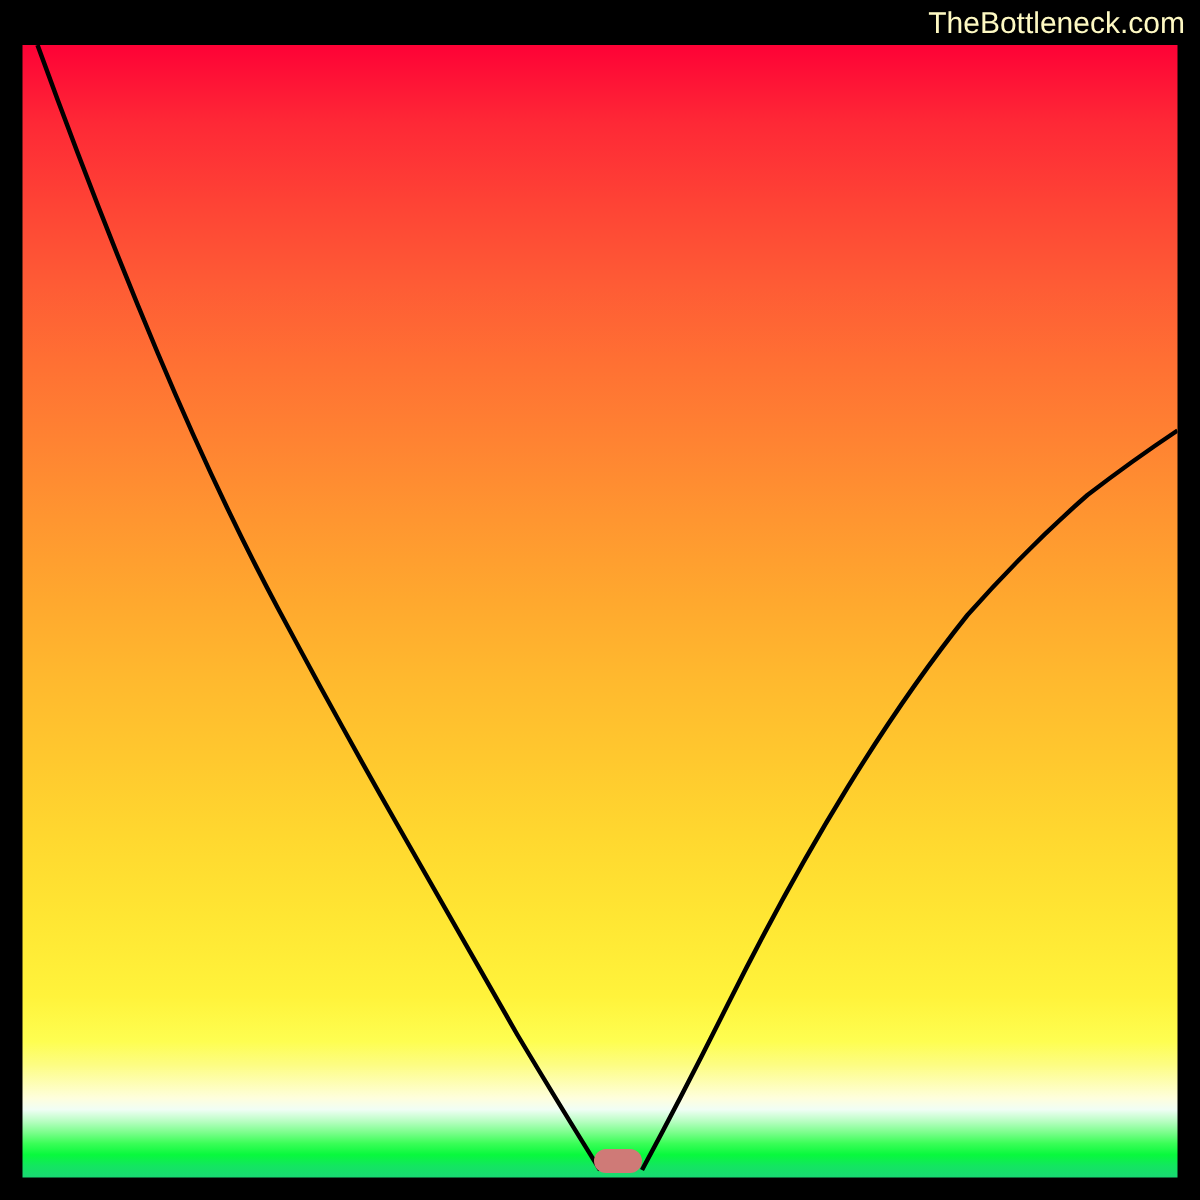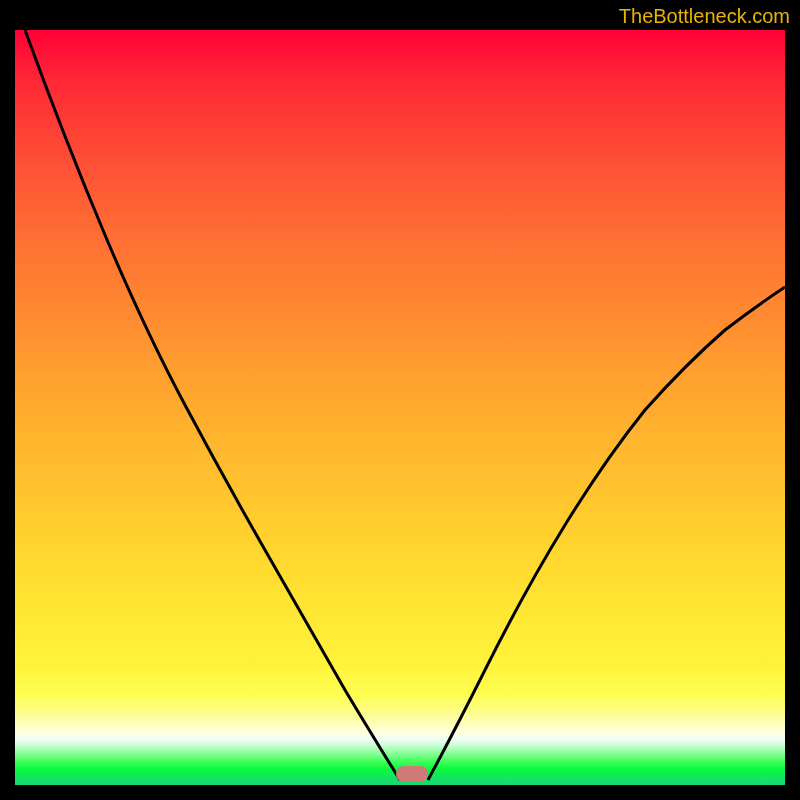--- a/index.html
+++ b/index.html
@@ -11,21 +11,21 @@
       width: 800px;
       height: 800px;
       background: #000;
       position: relative;
       font-family: Arial, sans-serif;
     }
     .watermark {
       position: absolute;
       top: 5px;
       right: 10px;
-      color: #eab308;
+      color: #fef9c3;
       font-size: 20px;
       font-weight: normal;
       z-index: 10;
     }
     .plot-area {
       position: absolute;
       left: 15px;
       top: 30px;
       width: 770px;
       height: 755px;

